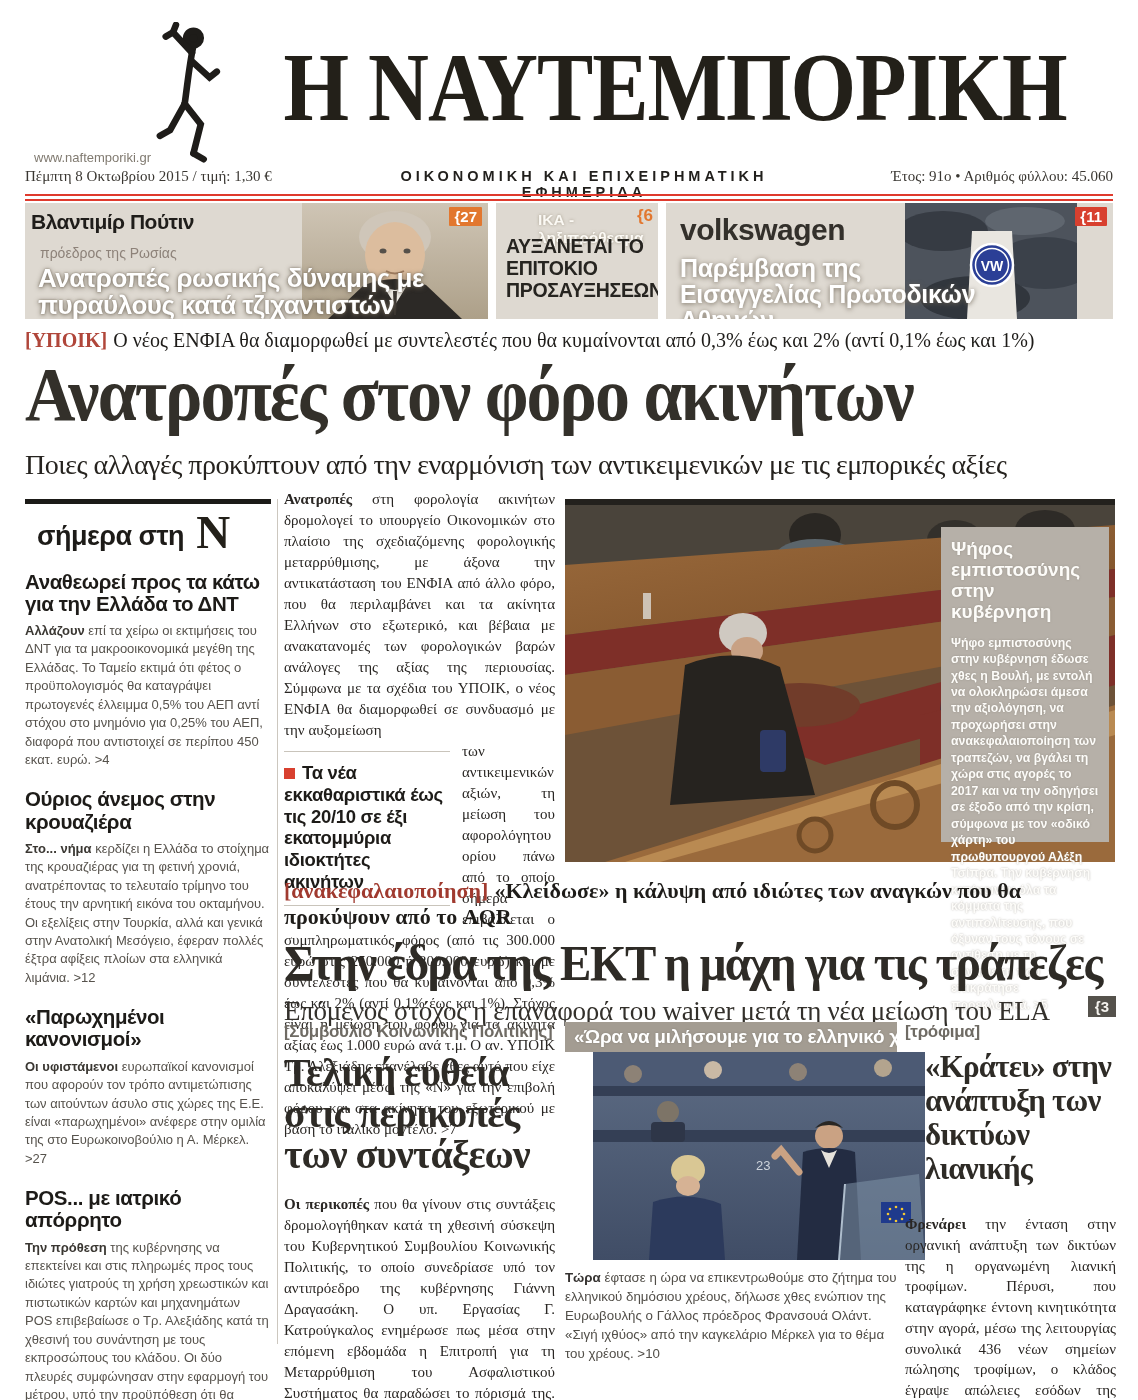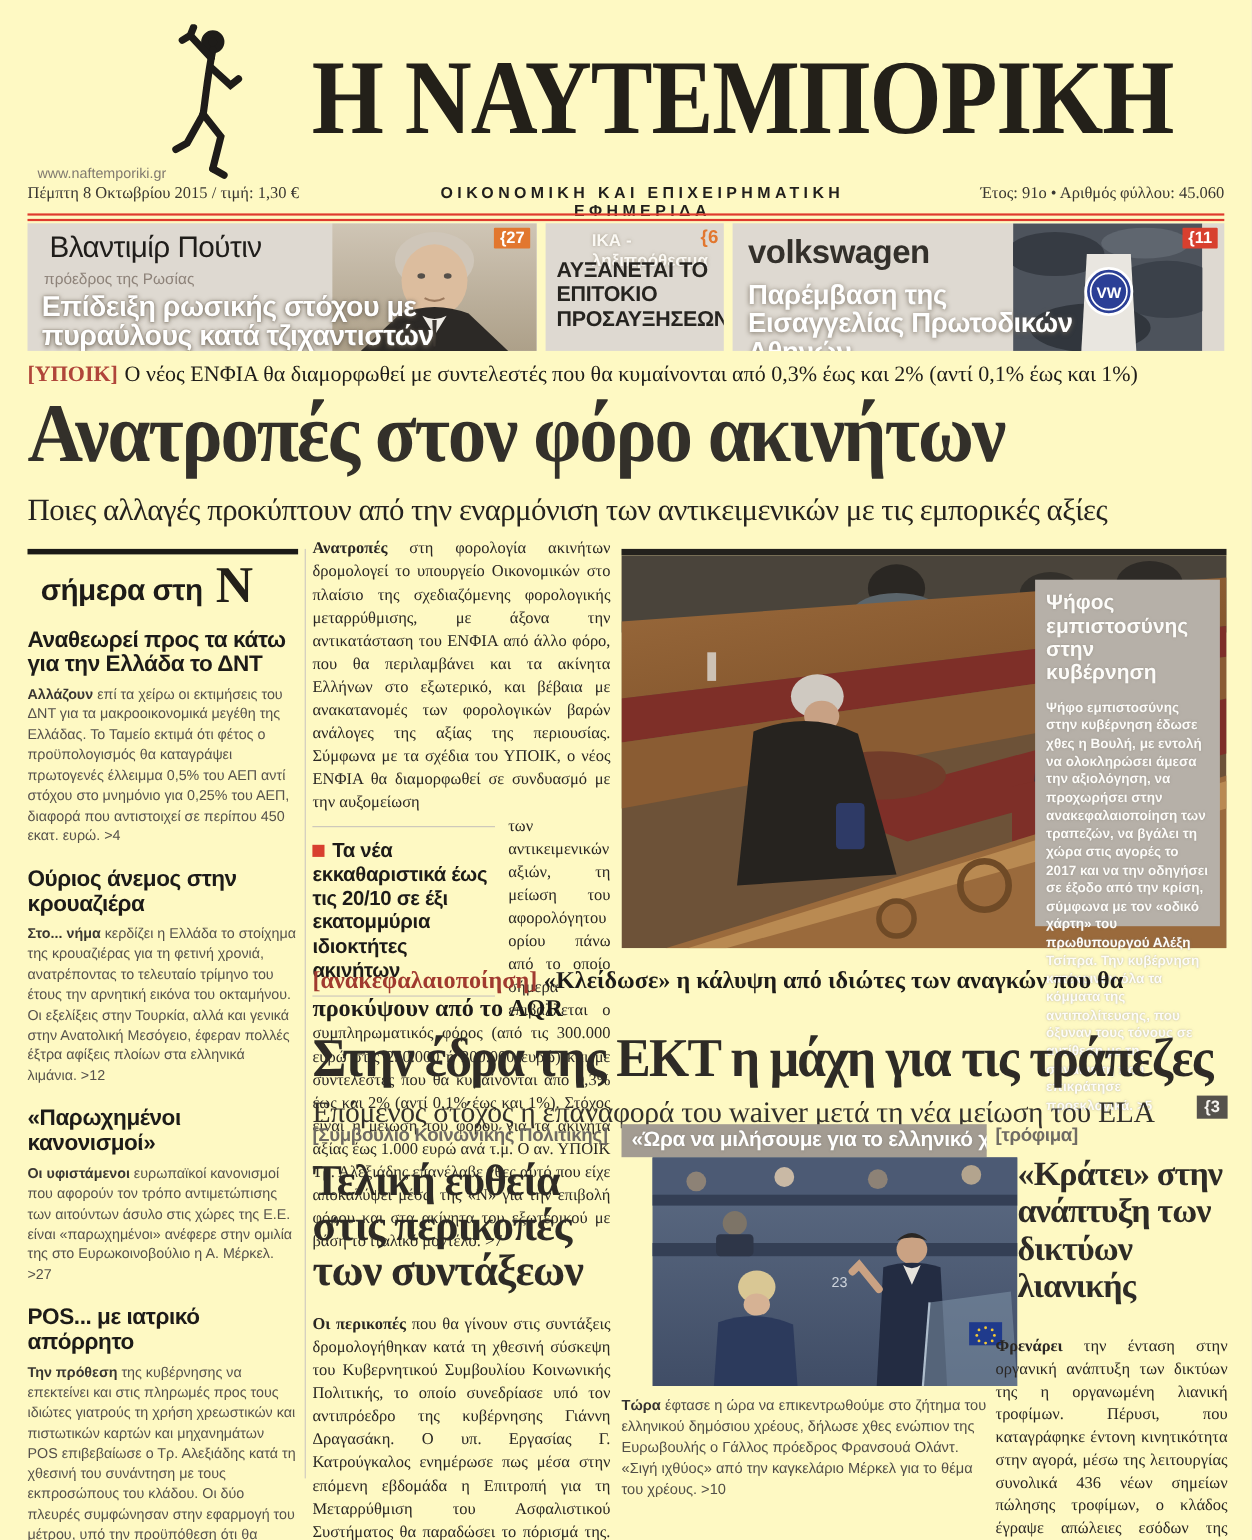--- a/index.html
+++ b/index.html
@@ -1,16 +1,16 @@
 <!DOCTYPE html>
 <html lang="el"><head>
 <meta charset="utf-8">
 <style>
   html,body{margin:0;padding:0;background:#e9e7e2;}
-  .page{position:relative;width:1138px;height:1400px;margin:0 auto;background:#fef9c3;
+  .page{position:relative;width:1138px;height:1400px;margin:0 auto;background:#ffffff;
         font-family:"Liberation Sans","DejaVu Sans",sans-serif;color:#2b2824;overflow:hidden;}
 
   
   .masthead{position:absolute;left:0;top:0;width:1138px;height:200px;}
   .logo-wrap{position:absolute;left:142px;top:22px;width:100px;height:146px;}
   .m-title{position:absolute;left:235px;top:38px;width:880px;text-align:center;
            font-family:"Liberation Serif","DejaVu Serif",serif;font-weight:700;font-size:86px;
            letter-spacing:-1px;color:#232019;transform:scale(0.98,1.12);transform-origin:center;white-space:nowrap;}
   .m-url{position:absolute;left:34px;top:150px;font-size:13px;color:#807a70;}
   .m-info{position:absolute;left:25px;top:168px;width:1088px;display:flex;align-items:baseline;
@@ -20,21 +20,21 @@
                   font-weight:700;font-size:14.5px;letter-spacing:4px;color:#211f1c;}
   .m-info .cell-r{width:300px;text-align:right;}
   .redrule{position:absolute;left:25px;top:194px;width:1088px;height:3px;
            border-top:2px solid #df3a2d;border-bottom:2px solid #df3a2d;}
 
   
   .teaser{position:absolute;top:203px;height:116px;background:#ded9d1;overflow:hidden;}
   #t1{left:25px;width:463px;}
   #t2{left:496px;width:162px;}
   #t3{left:666px;width:447px;}
-  .t-name{position:absolute;left:20px;top:7px;font-weight:400;font-size:27px;color:#1f1d1a;letter-spacing:-0.5px;}
+  .t-name{position:absolute;left:6px;top:7px;font-weight:700;font-size:21px;color:#1f1d1a;letter-spacing:-0.5px;}
   .t-role{position:absolute;left:15px;top:42px;font-size:14px;color:#8d8279;}
   .t-headline{position:absolute;left:13px;top:62px;width:445px;font-weight:800;font-size:26px;line-height:1.02;
               color:#fff;text-shadow:0 1px 5px rgba(110,100,85,.95),0 0 2px rgba(120,110,95,.8);letter-spacing:-0.5px;}
   .t-photo{position:absolute;top:0;right:0;height:116px;}
   .badge{position:absolute;font-weight:700;font-size:15px;color:#fff;padding:1px 5px;border-radius:1px;}
   .badge.orange-bg{background:#e2772f;}
   .badge.red-bg{background:#d8402f;}
   .badge.orange-tx{background:transparent;color:#e2772f;font-size:17px;}
   .t2-kicker{position:absolute;left:10px;top:8px;font-weight:800;font-size:15.5px;color:#fbf9f4;
              text-shadow:0 0 3px rgba(150,140,120,.8);padding-left:32px;}
@@ -167,32 +167,32 @@
         <ellipse cx="81" cy="48" rx="3.5" ry="2.5" fill="#55504a"></ellipse>
         <ellipse cx="105" cy="48" rx="3.5" ry="2.5" fill="#55504a"></ellipse>
         <path d="M84 68 Q93 73 102 68" stroke="#9c7a5e" stroke-width="2" fill="none"></path>
         <path d="M26 116 L62 82 Q93 70 124 82 L160 116 Z" fill="#2c2926"></path>
         <path d="M82 84 L93 102 L104 84 Q93 90 82 84 Z" fill="#efece6"></path>
         <path d="M91 88 L95 88 L94 112 L92 112 Z" fill="#3a3530"></path>
       </svg>
     </div>
     <div class="t-name">Βλαντιμίρ Πούτιν</div>
     <div class="t-role">πρόεδρος της Ρωσίας</div>
-    <div class="t-headline">Επίδειξη ρωσικής στόχου με πυραύλους κατά τζιχαντιστών</div>
+    <div class="t-headline">Ανατροπές ρωσικής δύναμης με πυραύλους κατά τζιχαντιστών</div>
     <span class="badge orange-bg" style="top:4px;right:6px;margin-left:21px;">{27</span>
   </div>
 
   <div id="t2" class="teaser">
     <div class="t2-kicker">ΙΚΑ - ληξιπρόθεσμα</div>
     <span class="badge orange-tx" style="top:3px;right:5px;padding:0;">{6</span>
     <div class="t2-headline">ΑΥΞΑΝΕΤΑΙ ΤΟ ΕΠΙΤΟΚΙΟ ΠΡΟΣΑΥΞΗΣΕΩΝ</div>
   </div>
 
   <div id="t3" class="teaser">
-    <div class="t-photo" style="width:192px;">
+    <div class="t-photo" style="width:208px;">
       <svg viewBox="0 0 172 116" width="172" height="116">
         <rect width="172" height="116" fill="#4d535c"></rect>
         <ellipse cx="38" cy="28" rx="45" ry="20" fill="#363b43"></ellipse>
         <ellipse cx="140" cy="60" rx="50" ry="26" fill="#3b414a"></ellipse>
         <ellipse cx="70" cy="95" rx="55" ry="22" fill="#31363d"></ellipse>
         <ellipse cx="120" cy="18" rx="40" ry="14" fill="#5f666f"></ellipse>
         <polygon points="62,116 112,116 107,28 67,28" fill="#e9e6e0"></polygon>
         <circle cx="87" cy="62" r="21" fill="#2b3f96" stroke="#ffffff" stroke-width="2.5"></circle>
         <circle cx="87" cy="62" r="16.5" fill="none" stroke="#ffffff" stroke-width="1.5"></circle>
         <text x="87" y="68" text-anchor="middle" font-family="Liberation Sans, DejaVu Sans, sans-serif" font-size="14" font-weight="bold" fill="#ffffff">VW</text>

